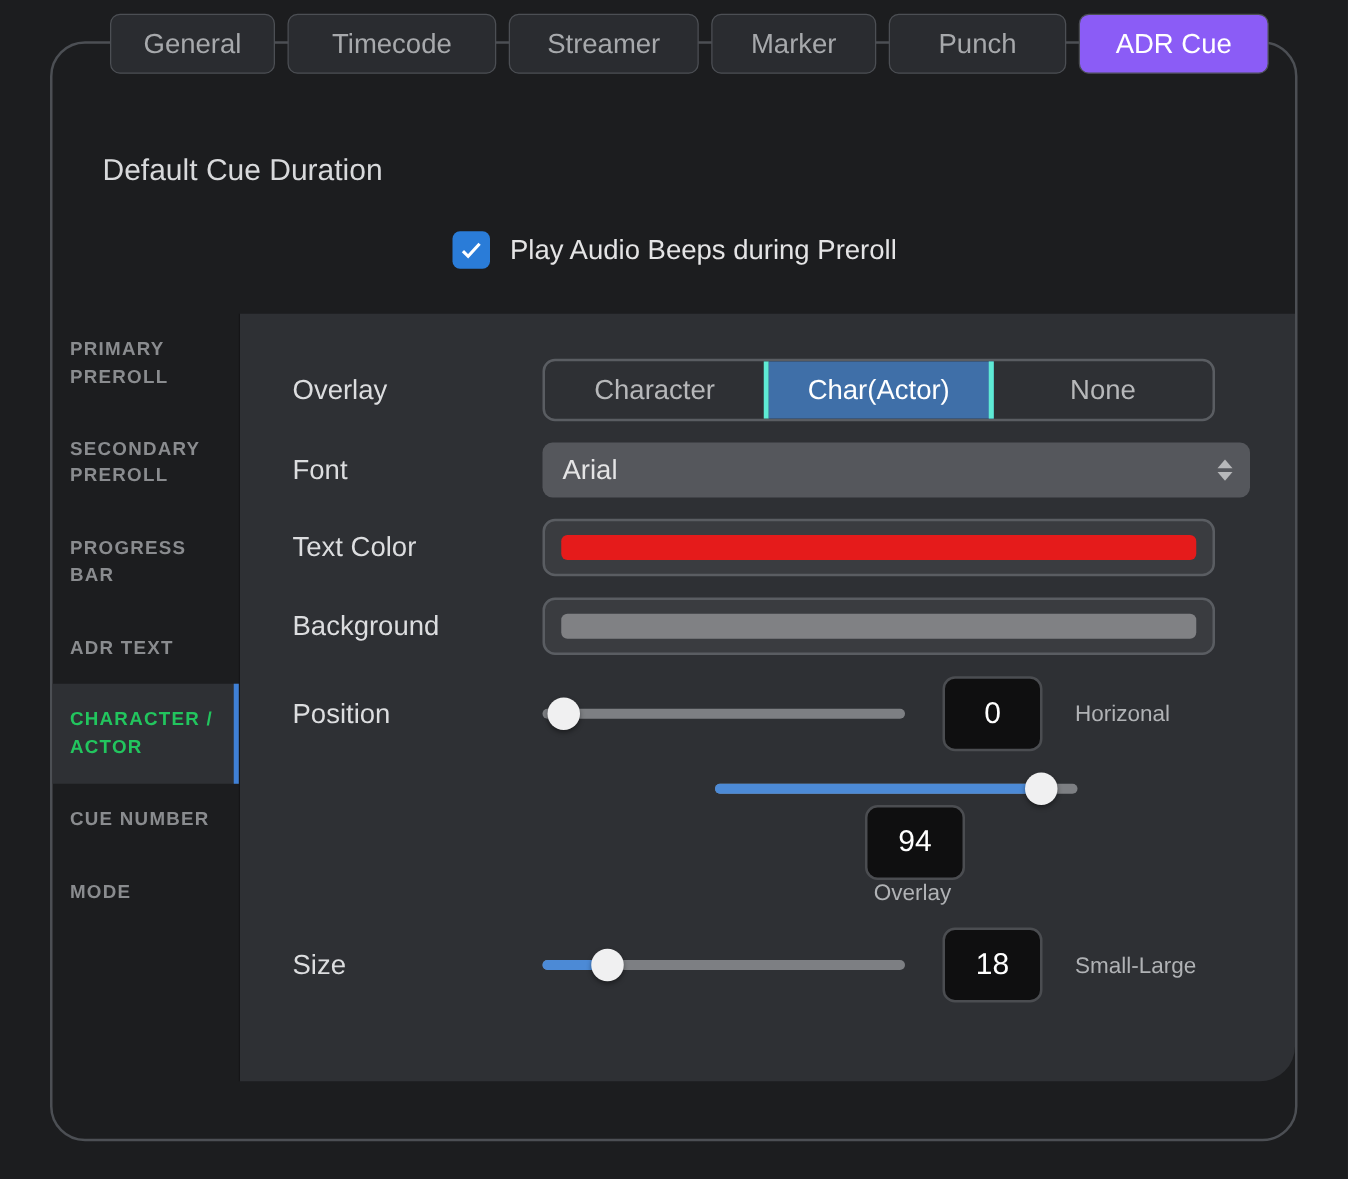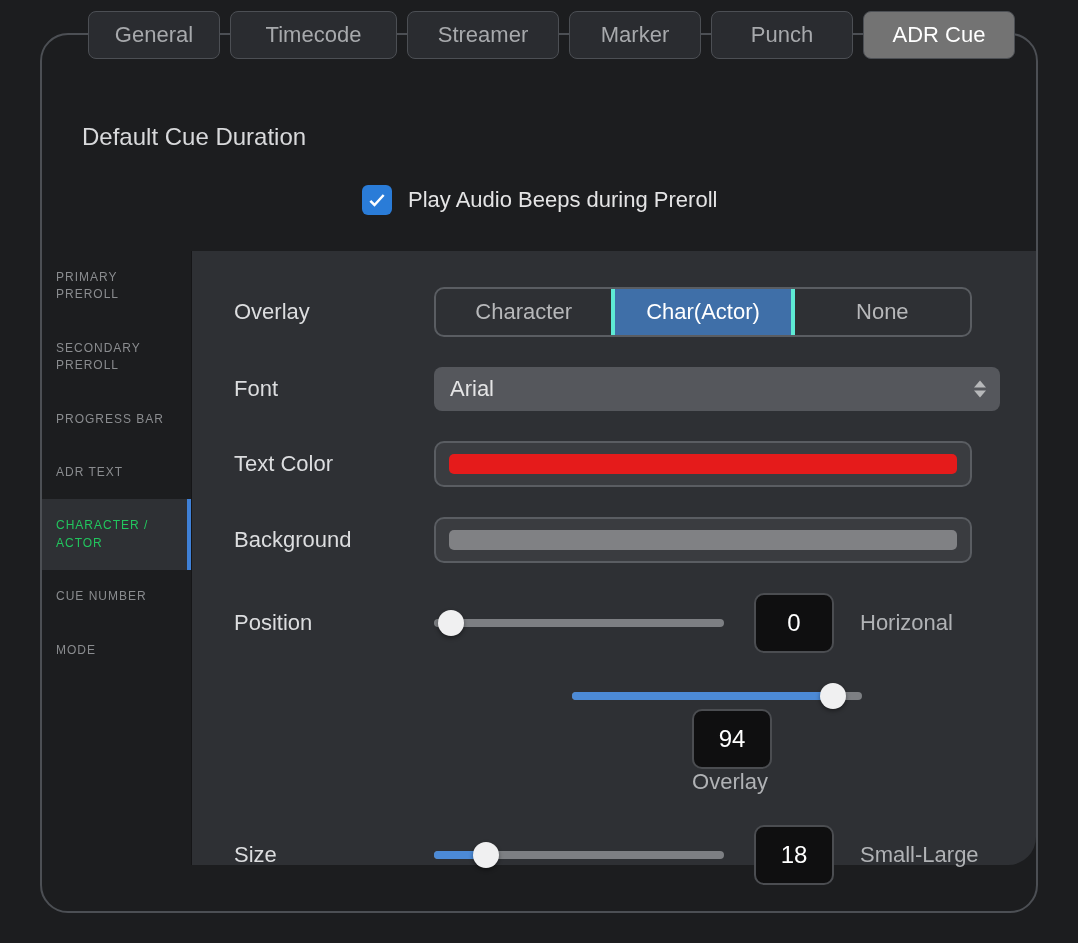--- a/index.html
+++ b/index.html
@@ -1,57 +1,57 @@
 <!DOCTYPE html>
 <html><head>
 <meta charset="utf-8">
 <style>
   html,body{margin:0;padding:0;background:#1c1d1f;font-family:"Helvetica Neue",Helvetica,Arial,sans-serif;color:#bdbdbd;}
   .viewport{width:1078px;height:943px;position:relative;box-sizing:border-box;padding-top:15px;}
   .settings-panel{position:relative;margin:18px 40px 0 40px;height:880px;border:2px solid #4c4f54;border-radius:28px;box-sizing:border-box;}
   .tabs{position:absolute;top:-24px;left:46px;display:flex;gap:10px;}
   .tab{background:#2a2c30;border:1px solid #4c4f54;border-radius:8px;height:46px;display:flex;align-items:center;justify-content:center;color:#a7a9ac;font-size:22px;cursor:pointer;}
-  .tab.active{background:#737373;color:#ffffff;}
+  .tab.active{background:#8b5cf6;color:#ffffff;}
   .tab.w1{width:130px;}
   .tab.w2{width:165px;}
   .tab.w3{width:150px;}
   .tab.w4{width:130px;}
   .tab.w5{width:140px;}
   .tab.w6{width:150px;}
   .top-form{padding:88px 40px 0 40px;display:flex;flex-direction:column;gap:34px;}
   .row{display:flex;align-items:center;}
   .top-label{width:280px;font-size:24px;color:#d8d9db;}
   .select{flex:1;height:44px;background:#55575c;border-radius:8px;display:flex;align-items:center;padding:0 16px;color:#e4e4e5;font-size:22px;position:relative;cursor:pointer;}
   .select .stepper-arrows{position:absolute;right:14px;top:50%;transform:translateY(-50%);display:flex;flex-direction:column;gap:3px;}
   .arrow-up{width:0;height:0;border-left:6px solid transparent;border-right:6px solid transparent;border-bottom:7px solid #b7b8ba;}
   .arrow-down{width:0;height:0;border-left:6px solid transparent;border-right:6px solid transparent;border-top:7px solid #b7b8ba;}
   .checkbox-row{display:flex;align-items:center;margin-left:280px;gap:16px;}
   .checkbox{width:30px;height:30px;border-radius:6px;background:#2a7cd8;display:flex;align-items:center;justify-content:center;cursor:pointer;}
   .checkbox svg{width:20px;height:20px;stroke:#fff;stroke-width:3;fill:none;}
   .checkbox-label{font-size:22px;color:#e4e4e5;}
   .body{display:flex;margin-top:36px;height:614px;}
   .sidebar{width:160px;display:flex;flex-direction:column;border-right:1px solid rgba(0,0,0,0.25);}
-  .sidebar-item{padding:18px 14px;font-size:12px;font-weight:400;letter-spacing:1px;color:#8a8c8f;cursor:pointer;line-height:1.45;border-right:4px solid transparent;}
+  .sidebar-item{padding:18px 14px;font-size:15px;font-weight:700;letter-spacing:1px;color:#8a8c8f;cursor:pointer;line-height:1.45;border-right:4px solid transparent;}
   .sidebar-item.active{background:#2e3034;color:#22c55e;border-right:4px solid #3f80d6;}
-  .content{flex:1;background:#2e3034;border-bottom-right-radius:28px;padding:36px 36px 36px 42px;display:flex;flex-direction:column;gap:30px;}
+  .content{flex:1;background:#2e3034;border-bottom-right-radius:28px;padding:36px 36px 36px 42px;display:flex;flex-direction:column;gap:17px;}
   .field-row{display:flex;align-items:center;}
   .field-label{width:200px;font-size:22px;color:#dcdddf;}
   .segmented{display:flex;border:2px solid #5a5d62;border-radius:10px;overflow:hidden;height:46px;width:534px;}
   .seg{flex:1;display:flex;align-items:center;justify-content:center;font-size:22px;color:#b7b8ba;cursor:pointer;border-right:4px solid #5eead4;}
   .seg:last-child{border-right:none;}
   .seg.active{background:#3f6fa8;color:#ffffff;}
   .color-well{flex:0 0 534px;height:42px;border:2px solid #5a5d62;border-radius:10px;background:#3a3c40;display:flex;align-items:center;justify-content:center;cursor:pointer;}
   .color-swatch{height:20px;width:calc(100% - 26px);border-radius:5px;}
   .slider-row{display:flex;align-items:center;}
   .slider-wrap{width:290px;position:relative;height:26px;display:flex;align-items:center;}
   .slider-track{position:absolute;left:0;right:0;height:8px;background:#7d7f83;border-radius:4px;}
   .slider-fill{position:absolute;left:0;height:8px;background:#4c8ad6;border-radius:4px;}
   .slider-thumb{position:absolute;width:26px;height:26px;background:#f0f0f1;border-radius:50%;top:50%;transform:translate(-50%,-50%);box-shadow:0 2px 4px rgba(0,0,0,0.4);cursor:grab;}
   .num-box{margin-left:30px;width:76px;height:56px;background:#0f0f10;border:2px solid #4b4d51;border-radius:10px;display:flex;align-items:center;justify-content:center;color:#fff;font-size:24px;}
-  .slider-suffix{margin-left:26px;font-size:22px;color:#b0b2b5;}
+  .slider-suffix{margin-left:26px;font-size:18px;color:#b0b2b5;}
   .select.font{flex:0 0 534px;}
   .indent{margin-left:200px;flex-direction:column;}
 </style>
 </head>
 <body>
 
 <div class="viewport">
   <div class="settings-panel">
 
     <div class="tabs">

